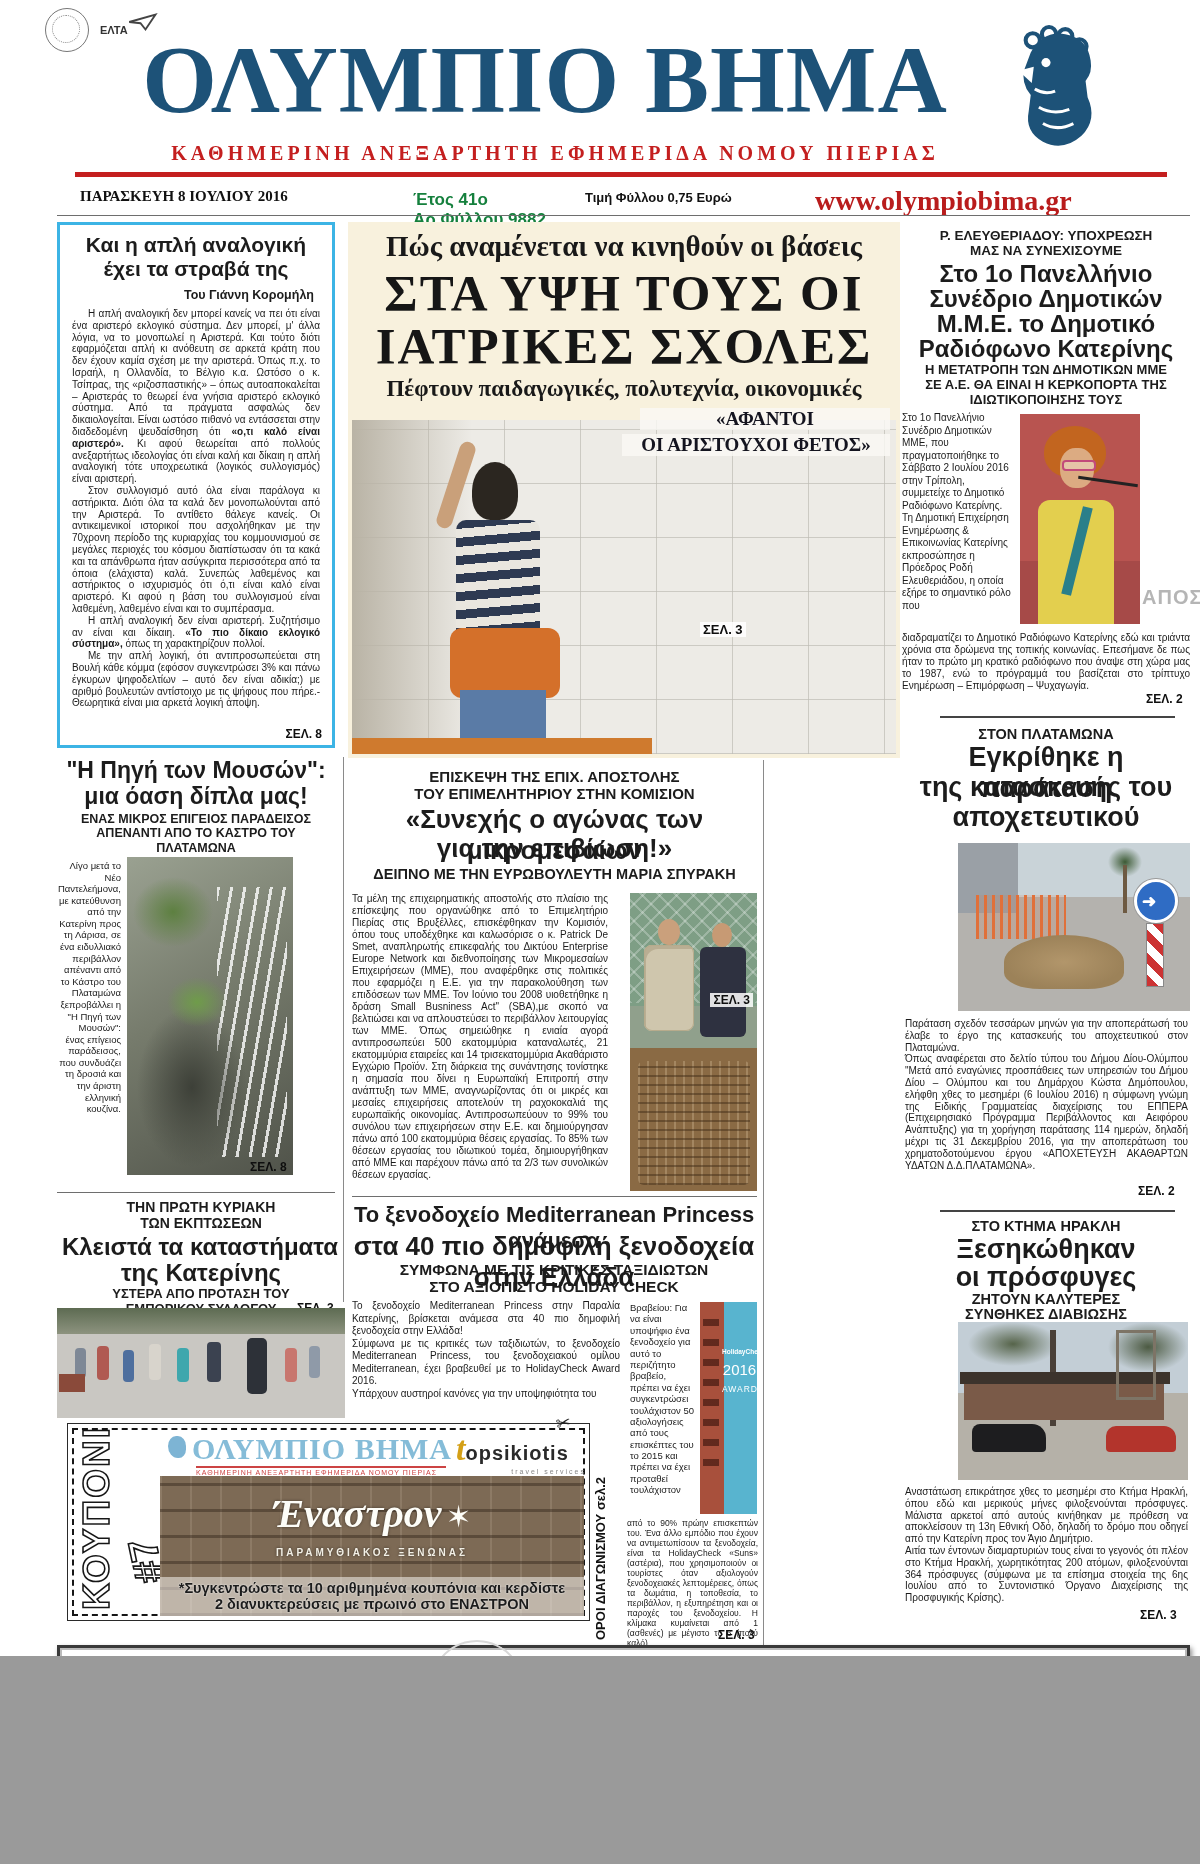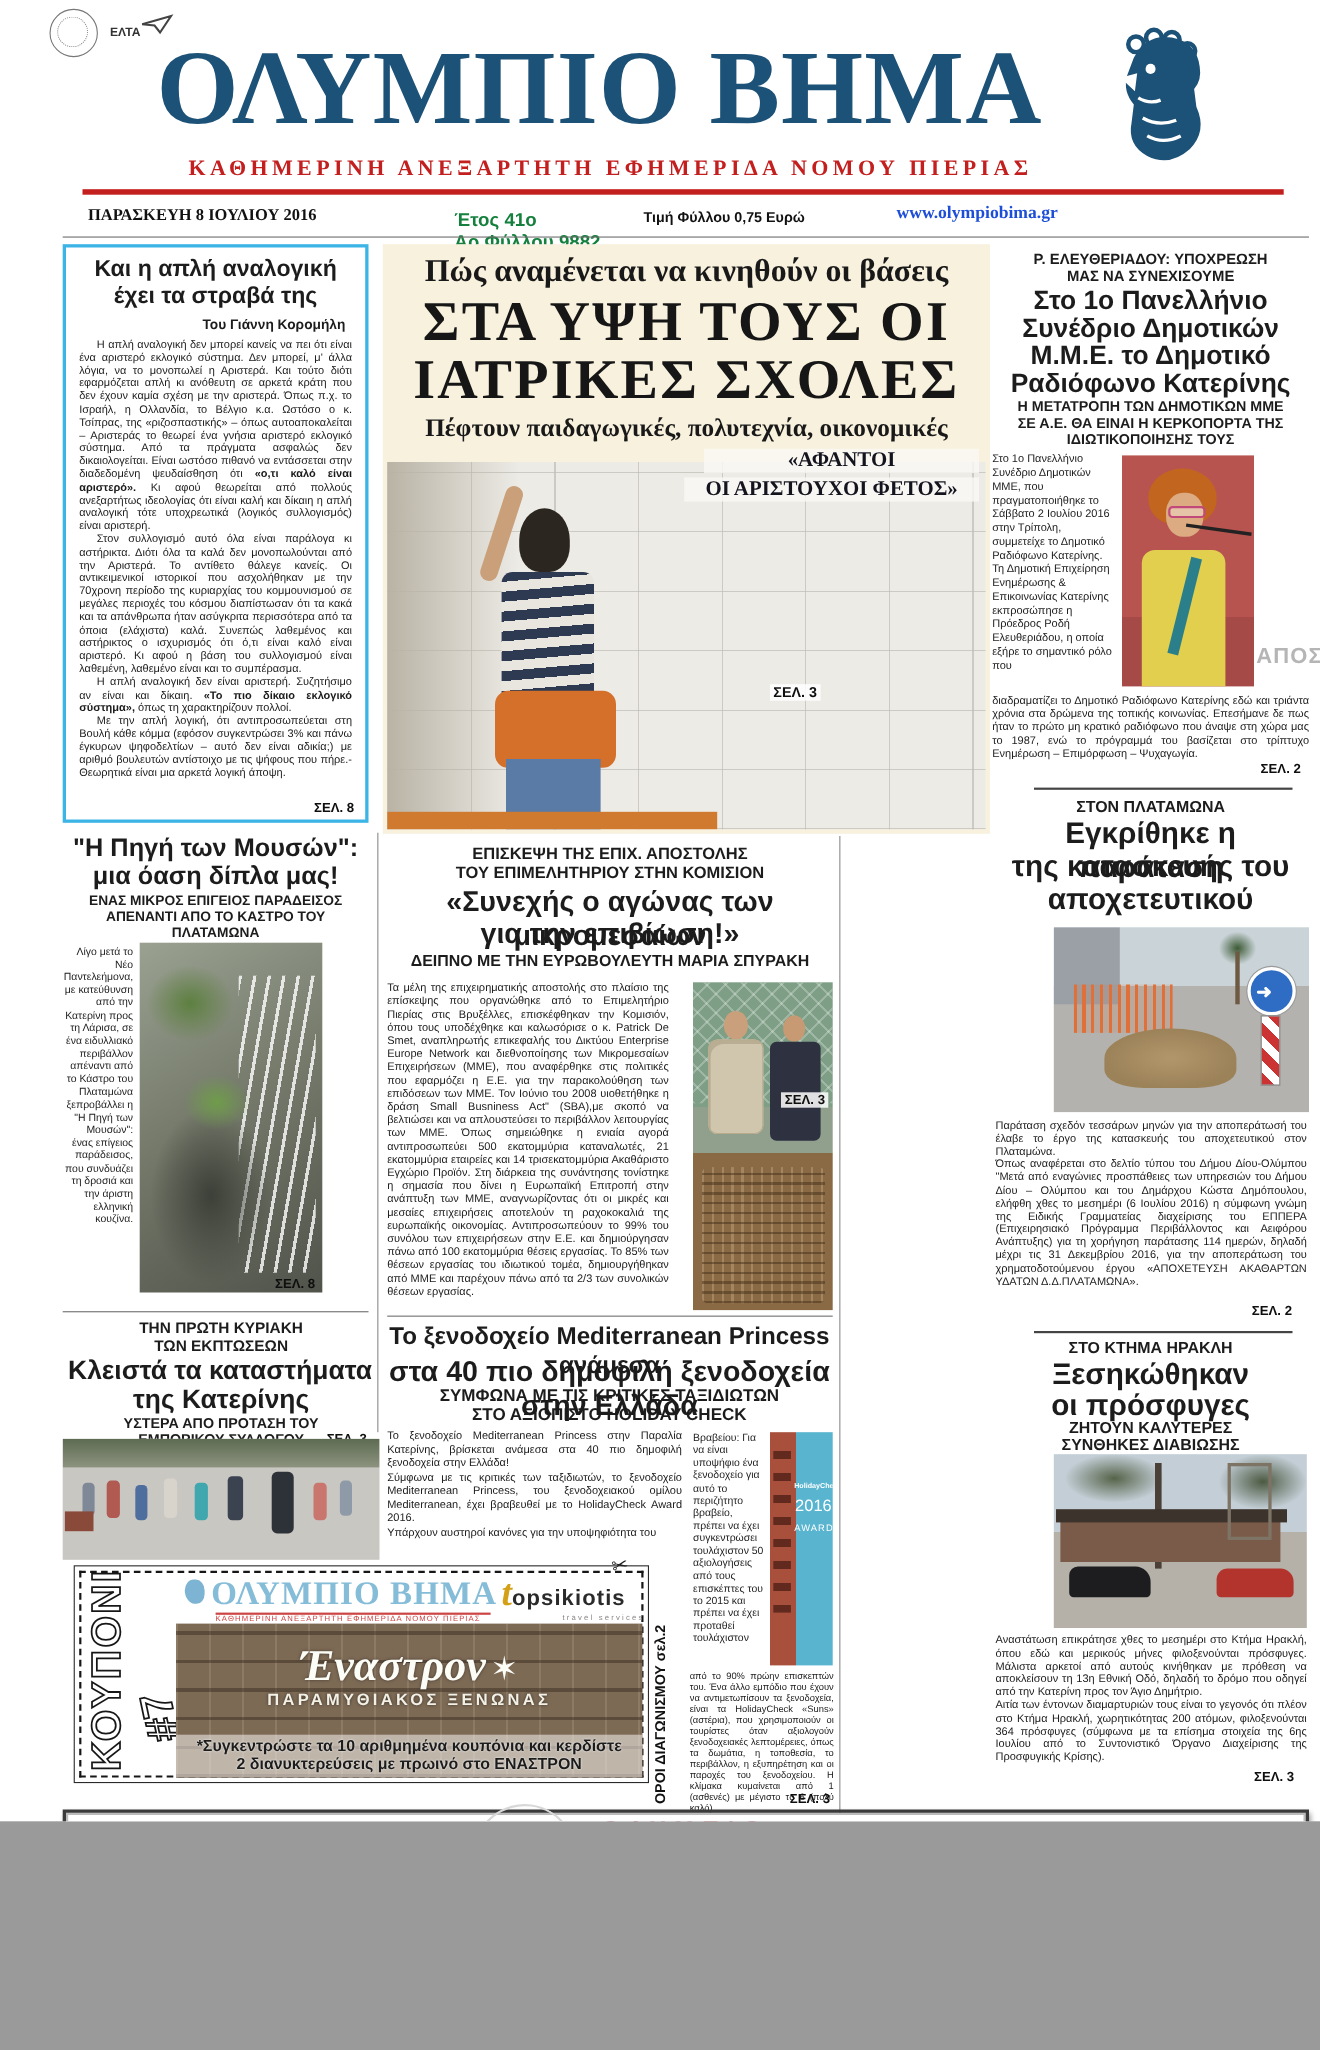--- a/index.html
+++ b/index.html
@@ -51,21 +51,21 @@
     <path d="M50,100 Q64,108 80,100" stroke="#fff" stroke-width="3" fill="none"></path>
   </svg>
 
   <div class="abs serif b ctr" style="left:140px;top:142px;width:830px;font-size:20px;color:#c41f1f;letter-spacing:4px;">ΚΑΘΗΜΕΡΙΝΗ ΑΝΕΞΑΡΤΗΤΗ ΕΦΗΜΕΡΙΔΑ ΝΟΜΟΥ ΠΙΕΡΙΑΣ</div>
 
   <div class="abs" style="left:75px;top:172px;width:1092px;height:5px;background:#c41f1f;"></div>
 
   <div class="abs serif b" style="left:80px;top:188px;width:270px;font-size:15px;color:#111;">ΠΑΡΑΣΚΕΥΗ 8 ΙΟΥΛΙΟΥ  2016</div>
   <div class="abs b" style="left:413px;top:190px;width:160px;font-size:17px;color:#15803d;">Έτος 41ο Αρ.Φύλλου 9882</div>
   <div class="abs b" style="left:585px;top:190px;width:160px;font-size:13px;color:#111;">Τιμή Φύλλου 0,75 Ευρώ</div>
-  <a class="abs serif b" style="left:815px;top:185px;width:240px;font-size:16px;color:#1d4ed8;text-decoration:none;">www.olympiobima.gr</a>
+  <a class="abs serif b" style="left:815px;top:185px;width:240px;font-size:28px;color:#b91c1c;text-decoration:none;">www.olympiobima.gr</a>
 
   <div class="abs hrule" style="left:57px;top:215px;width:1133px;"></div>
 
   <div class="abs" style="left:57px;top:222px;width:278px;height:526px;border:3px solid #3cb4e5;box-sizing:border-box;padding:8px 12px 6px;">
     <div class="b ctr" style="font-size:21px;line-height:1.12;">Και η  απλή αναλογική</div>
     <div class="b ctr" style="font-size:21px;line-height:1.12;">έχει τα στραβά της</div>
     <div class="b" style="text-align:right;font-size:12.5px;margin:8px 6px 6px 0;">Του Γιάννη Κορομήλη</div>
     <p class="jtxt" style="margin:0;text-indent:16px;">
       <span>Η απλή αναλογική δεν μπορεί κανείς να πει ότι είναι ένα αριστερό εκλογικό σύστημα. Δεν μπορεί, μ' άλλα λόγια, να το μονοπωλεί η Αριστερά. Και τούτο διότι εφαρμόζεται απλή κι ανόθευτη σε αρκετά κράτη που δεν έχουν καμία σχέση με την αριστερά. Όπως π.χ. το Ισραήλ, η Ολλανδία, το Βέλγιο κ.α. Ωστόσο ο κ. Τσίπρας, της «ριζοσπαστικής» – όπως αυτοαποκαλείται – Αριστεράς το θεωρεί ένα γνήσια αριστερό εκλογικό σύστημα. Από τα πράγματα ασφαλώς δεν δικαιολογείται. Είναι ωστόσο πιθανό να εντάσσεται στην διαδεδομένη ψευδαίσθηση ότι </span><span class="b">«ο,τι καλό είναι αριστερό».</span><span> Κι αφού θεωρείται από πολλούς ανεξαρτήτως ιδεολογίας ότι είναι καλή και δίκαιη η απλή αναλογική τότε υποχρεωτικά (λογικός συλλογισμός) είναι αριστερή.</span>
     </p>
@@ -244,21 +244,21 @@
     <div class="abs" style="left:128px;top:42px;width:250px;font-size:7px;color:#c44;letter-spacing:1px;border-top:2px solid #c44;padding-top:1px;">ΚΑΘΗΜΕΡΙΝΗ ΑΝΕΞΑΡΤΗΤΗ ΕΦΗΜΕΡΙΔΑ ΝΟΜΟΥ ΠΙΕΡΙΑΣ</div>
     <div class="abs" style="left:388px;top:6px;width:130px;">
       <span class="serif" style="font-style:italic;font-weight:bold;font-size:34px;color:#d4a017;">t</span><span class="b" style="font-size:20px;color:#2a2a2a;letter-spacing:1px;">opsikiotis</span>
       <div style="font-size:7px;color:#888;text-align:right;letter-spacing:2px;">travel services</div>
     </div>
     <div class="abs photo" style="left:92px;top:52px;width:424px;height:140px;background:#7d6a55;background-image:repeating-linear-gradient(0deg,rgba(40,28,18,.4) 0 3px,rgba(0,0,0,0) 3px 26px),repeating-linear-gradient(90deg,rgba(255,240,220,.12) 0 2px,rgba(0,0,0,0) 2px 30px);">
       <div class="ctr" style="margin-top:14px;">
         <span class="serif" style="font-style:italic;font-weight:bold;font-size:40px;color:#fdfdf8;text-shadow:0 0 3px rgba(0,0,0,.5);margin-top:46px;">Έναστρον</span>
         <span style="font-size:30px;color:#fdfdf8;">✶</span>
       </div>
-      <div class="b ctr" style="font-size:15px;letter-spacing:3px;color:#f3f0e6;margin-top:0;text-shadow:0 0 3px rgba(0,0,0,.6);text-align:center;">ΠΑΡΑΜΥΘΙΑΚΟΣ ΞΕΝΩΝΑΣ</div>
+      <div class="b ctr" style="font-size:10px;letter-spacing:3px;color:#f3f0e6;margin-top:10px;text-shadow:0 0 3px rgba(0,0,0,.6);text-align:center;">ΠΑΡΑΜΥΘΙΑΚΟΣ ΞΕΝΩΝΑΣ</div>
       <div style="position:absolute;left:0;bottom:0;width:100%;padding:3px 0 4px;background:rgba(245,243,238,.55);">
         <div class="b ctr" style="font-size:14.5px;color:#1c1c1c;text-shadow:0 0 2px #fff;">*Συγκεντρώστε τα 10 αριθμημένα κουπόνια και κερδίστε</div>
         <div class="b ctr" style="font-size:14.5px;color:#1c1c1c;text-shadow:0 0 2px #fff;">2 διανυκτερεύσεις με πρωινό στο ΕΝΑΣΤΡΟΝ</div>
       </div>
     </div>
   </div>
   <div class="abs" style="left:556px;top:1412px;font-size:18px;color:#222;transform:rotate(-12deg);">✂</div>
   <div class="abs vert b" style="left:593px;top:1428px;height:212px;font-size:13px;color:#111;">ΟΡΟΙ ΔΙΑΓΩΝΙΣΜΟΥ  σελ.2</div>
 
   <div class="abs" style="left:57px;top:1645px;width:1133px;height:155px;border:3px solid #3a3a3a;box-sizing:border-box;background:linear-gradient(180deg,#ffffff 0 55%,#ececec 100%);box-shadow:inset 0 0 0 2px #bbb,2px 3px 5px rgba(0,0,0,.45);">

